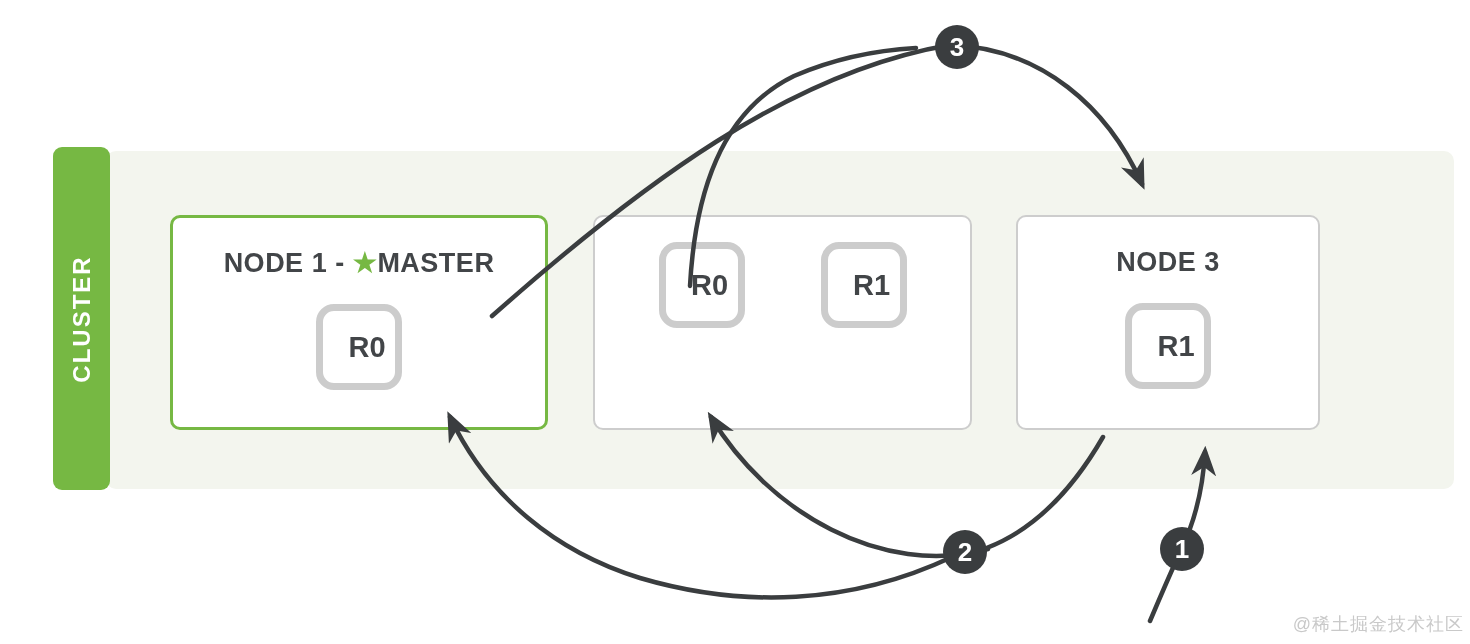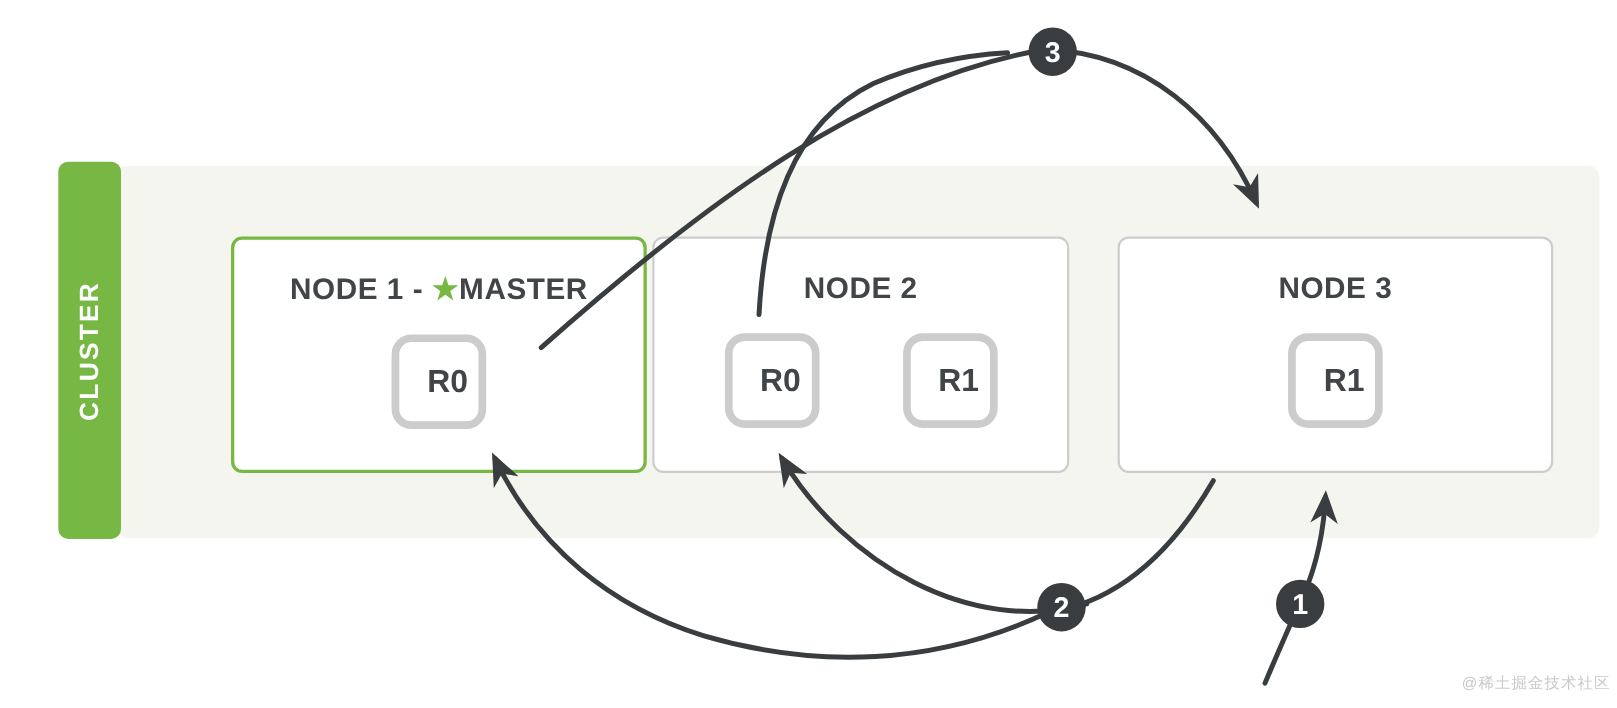--- a/index.html
+++ b/index.html
@@ -27,24 +27,24 @@
   }
   .cluster-bar .vtext{
     transform:rotate(-90deg);color:#ffffff;font-weight:bold;
     font-size:24px;letter-spacing:2px;white-space:nowrap;
   }
   .node{
     position:absolute;top:215px;height:215px;background:#ffffff;
     border:2.5px solid var(--node-border-gray);border-radius:10px;
     box-sizing:border-box;
   }
-  .node.master{border:3px solid var(--accent-green);margin-left:40px;}
+  .node.master{border:3px solid var(--accent-green);}
   .node-1{left:170px;width:378px;}
   .node-2{left:593px;width:379px;}
-  .node-3{left:1016px;width:396px;}
+  .node-3{left:1016px;width:304px;}
   .node-title{
     margin-top:30px;text-align:center;font-size:27px;font-weight:bold;
     color:var(--text-dark);letter-spacing:.5px;line-height:1.15;
   }
   .node-title span{white-space:pre;}
   .star{color:var(--accent-green);}
   .shards{display:flex;justify-content:center;gap:76px;margin-top:25px;}
   .shard{
     width:86px;height:86px;box-sizing:border-box;background:#ffffff;
     border:7px solid var(--shard-border-gray);border-radius:18px;
@@ -57,21 +57,21 @@
   #ah path{fill:var(--arrow-dark);}
   .badge{
     position:absolute;width:44px;height:44px;border-radius:50%;
     background:var(--arrow-dark);color:#fff;display:flex;align-items:center;
     justify-content:center;font-size:26px;font-weight:bold;
   }
   .badge-3{left:935px;top:25px;}
   .badge-2{left:943px;top:530px;}
   .badge-1{left:1160px;top:527px;}
   .watermark{
-    position:absolute;right:6px;top:612px;font-size:14px;
+    position:absolute;right:6px;top:612px;font-size:18px;
     color:var(--watermark-gray);letter-spacing:1px;
   }
 </style>
 </head>
 <body>
 
 <div class="stage">
 
   <div class="panel"></div>
 
@@ -84,23 +84,20 @@
       <span>NODE 1 - </span><span class="star">★</span><span>MASTER</span>
     </div>
     <div class="shards">
       <div class="shard">
         <span>R0</span>
       </div>
     </div>
   </div>
 
   <div class="node node-2">
-    <div class="node-title">
-      <span>NODE 2</span>
-    </div>
     <div class="shards">
       <div class="shard">
         <span>R0</span>
       </div>
       <div class="shard">
         <span>R1</span>
       </div>
     </div>
   </div>
 

